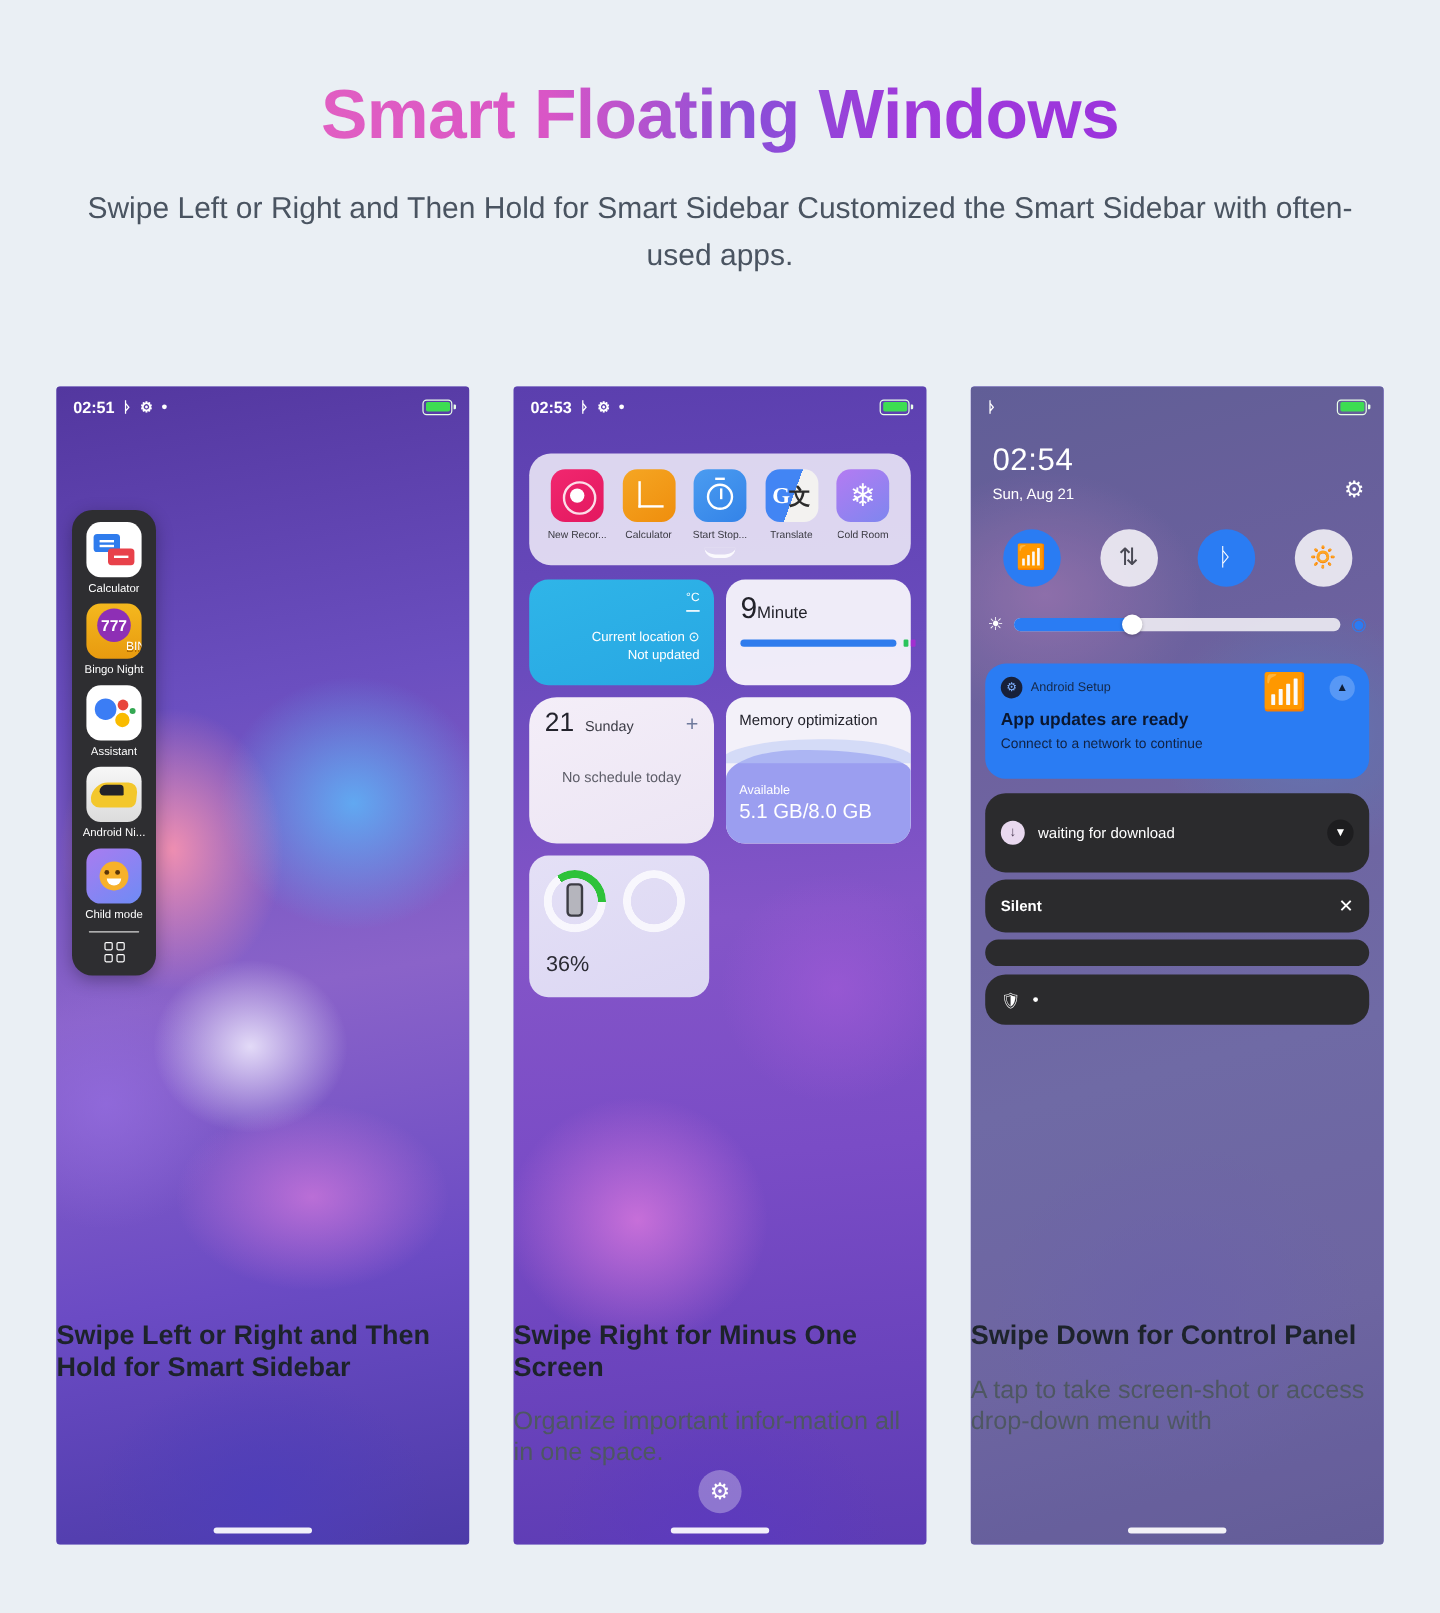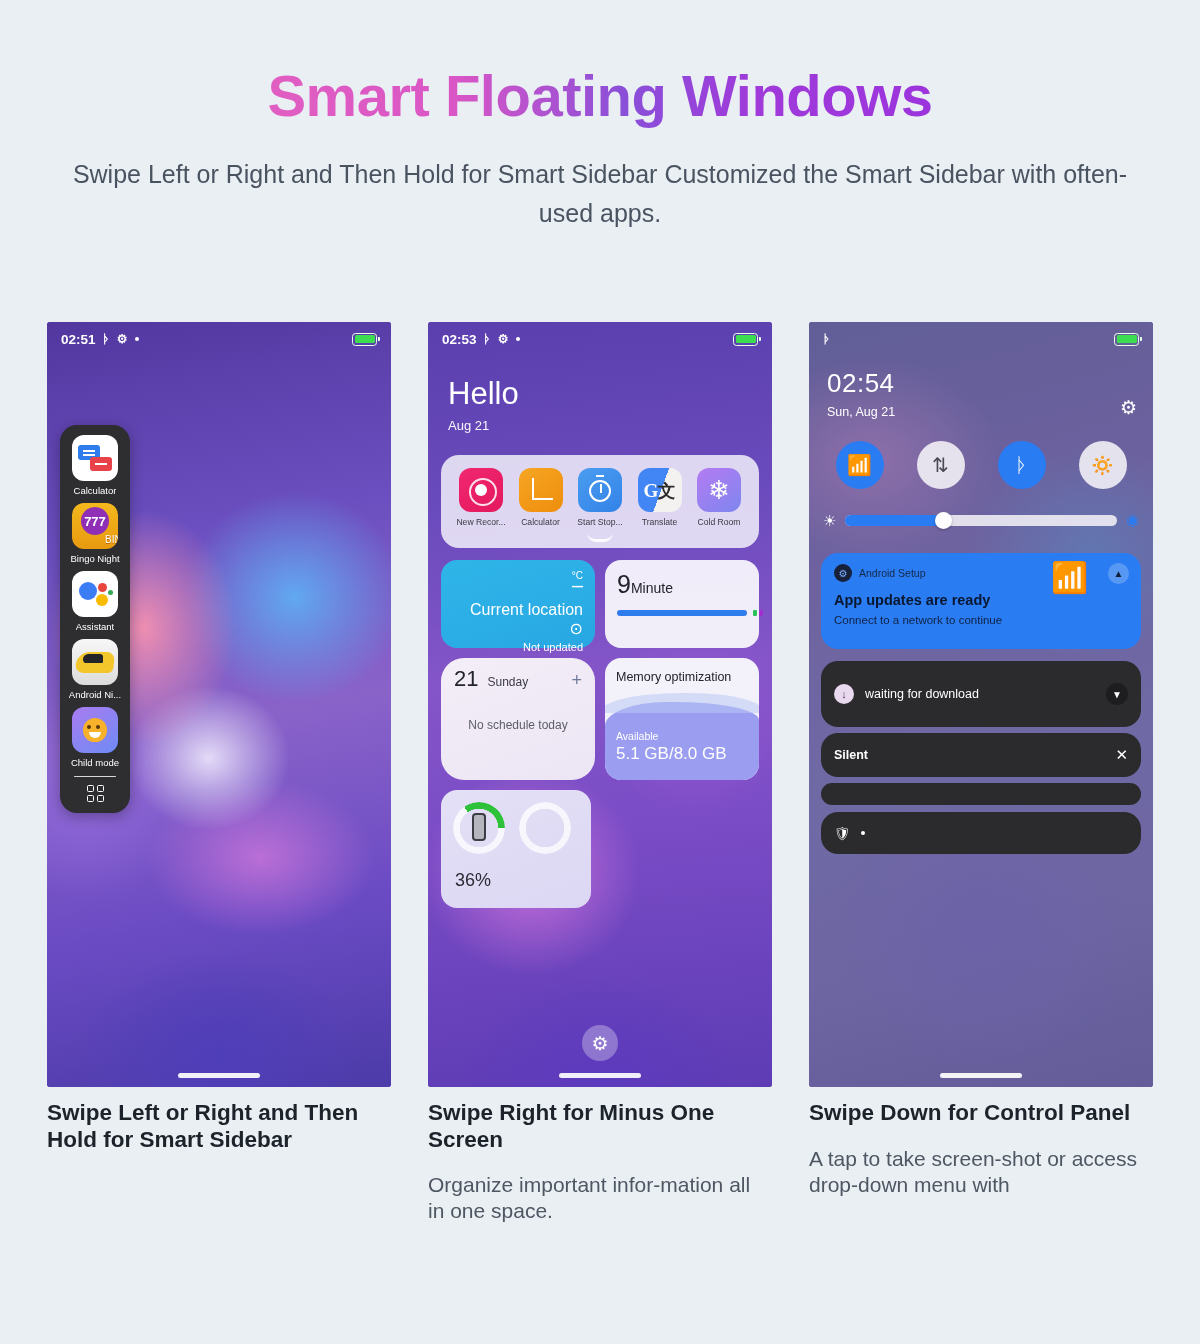--- a/index.html
+++ b/index.html
@@ -39,21 +39,21 @@
   
   .phones {
     position: absolute;
     top: 322px; left: 0; right: 0;
     display: flex;
     justify-content: center;
     gap: 37px;
   }
   .col { width: 344px; }
   .phone {
-    width: 344px; height: 765px;
+    width: 344px; height: 965px;
     border-radius: 3px;
     overflow: hidden;
     position: relative;
     background: #5a46b5;
   }
 
   
   .wall {
     position: absolute; inset: 0;
     background:
@@ -198,21 +198,21 @@
   .w-row { display:flex; gap: 10px; margin: 12px 13px 0; }
   .w-left, .w-right { flex:1; }
   .w-weather {
     background: linear-gradient(160deg,#2fb5e8,#28a7e3);
     border-radius: 16px; padding: 10px 12px 12px;
     color:#fff; text-align:right; height: 88px;
     position:relative; z-index:5;
   }
   .w-weather .deg { font-size: 10px; }
   .w-weather .dash { font-size: 20px; line-height: .6; margin-top:-2px; }
-  .w-weather .loc { font-size: 16px; margin-top: 10px; }
+  .w-weather .loc { font-size: 11px; margin-top: 10px; }
   .w-weather .upd { font-size: 11px; margin-top: 3px; }
   .w-timer {
     background: rgba(250,249,253,.93);
     border-radius: 16px; padding: 10px 12px; height: 88px;
     position:relative; z-index:5;
   }
   .w-timer .num { font-size: 25px; color:#22222a; font-weight:400; }
   .w-timer .unit { font-size: 14px; color:#22222a; }
   .w-timer .bar { margin-top: 11px; height: 6px; border-radius: 4px; background:#2f7ced; position:relative; }
   .w-timer .bar i { position:absolute; right:-10px; top:0; width:4px; height:6px; background:#2bc45c; box-shadow: 6px 0 0 #a12fd0; border-radius:1px;}
@@ -403,24 +403,20 @@
           <span class="sb-ico">ᚦ</span>
           <span class="sb-ico">⚙</span>
           <span class="sb-dot"></span>
         </div>
         <div class="sb-spacer"></div>
         <div class="battery">
             <i></i>
           </div>
       </div>
 
-      <div class="p2-hello">
-        <h2>Hello</h2>
-        <p>Aug 21</p>
-      </div>
 
       <div class="card shortcut-card">
         <div class="shortcuts">
           <div class="sc">
             <div class="sc-ico ic-rec"></div>
             <div class="sc-lab">New Recor...</div>
           </div>
           <div class="sc">
             <div class="sc-ico ic-calc2"></div>
             <div class="sc-lab">Calculator</div>

